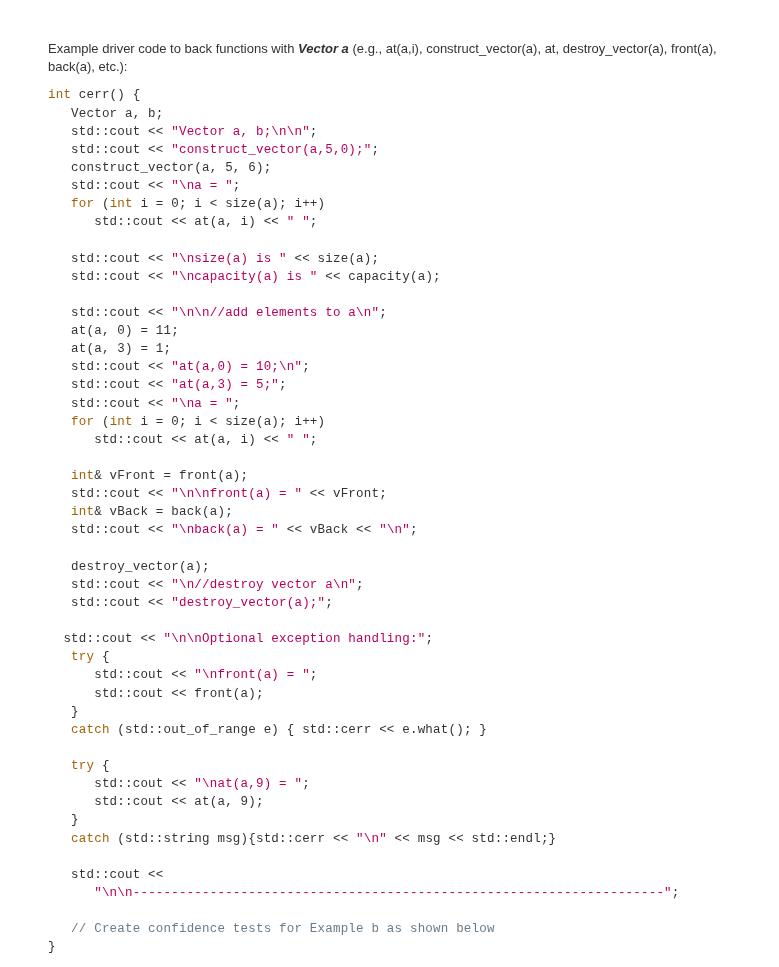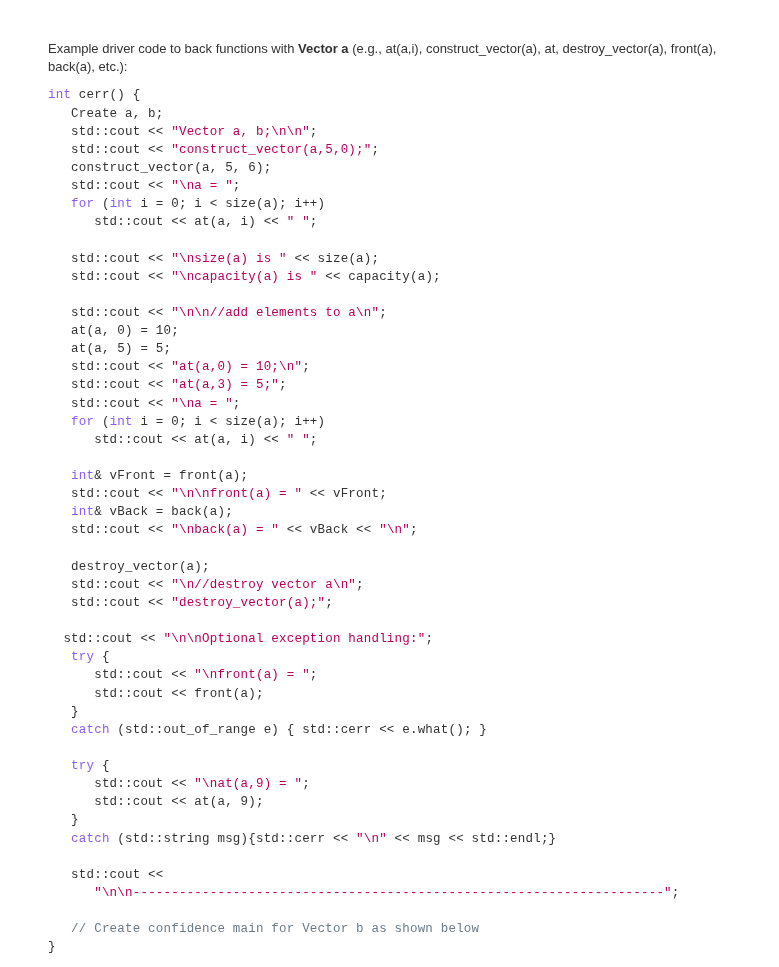--- a/index.html
+++ b/index.html
@@ -11,55 +11,56 @@
     padding: 40px 48px;
     width: 779px;
     box-sizing: border-box;
   }
   .intro {
     margin-bottom: 10px;
     line-height: 1.4;
   }
   .intro strong {
     font-weight: bold;
+    font-style: italic;
   }
   pre.code {
     font-family: "Courier New", Courier, monospace;
     font-size: 12.5px;
     line-height: 1.45;
     white-space: pre;
     margin: 0;
     letter-spacing: 0.2px;
   }
-  .kw  { color: #8b5cf6; }   
+  .kw  { color: #a16207; }   
   .str { color: #b8005c; }   
   .cm  { color: #6a7b8a; }   
 </style>
 </head>
 <body>
 
 <div class="intro">
   <span>Example driver code to back functions with </span><strong>Vector a</strong><span> (e.g., at(a,i), construct_vector(a), at, destroy_vector(a), front(a), back(a), etc.):</span>
 </div>
 
 <pre class="code" id="code-block"><span><span class="kw">int</span><span> cerr() {</span></span>
-<span><span>   Create a, b;</span></span>
+<span><span>   Vector a, b;</span></span>
 <span><span>   std::cout &lt;&lt; </span><span class="str">"Vector a, b;\n\n"</span><span>;</span></span>
 <span><span>   std::cout &lt;&lt; </span><span class="str">"construct_vector(a,5,0);"</span><span>;</span></span>
 <span><span>   construct_vector(a, 5, 6);</span></span>
 <span><span>   std::cout &lt;&lt; </span><span class="str">"\na = "</span><span>;</span></span>
 <span><span>   </span><span class="kw">for</span><span> (</span><span class="kw">int</span><span> i = 0; i &lt; size(a); i++)</span></span>
 <span><span>      std::cout &lt;&lt; at(a, i) &lt;&lt; </span><span class="str">" "</span><span>;</span></span>
 <span><span></span></span>
 <span><span>   std::cout &lt;&lt; </span><span class="str">"\nsize(a) is "</span><span> &lt;&lt; size(a);</span></span>
 <span><span>   std::cout &lt;&lt; </span><span class="str">"\ncapacity(a) is "</span><span> &lt;&lt; capacity(a);</span></span>
 <span><span></span></span>
 <span><span>   std::cout &lt;&lt; </span><span class="str">"\n\n//add elements to a\n"</span><span>;</span></span>
-<span><span>   at(a, 0) = 10;</span></span>
-<span><span>   at(a, 5) = 5;</span></span>
+<span><span>   at(a, 0) = 11;</span></span>
+<span><span>   at(a, 3) = 1;</span></span>
 <span><span>   std::cout &lt;&lt; </span><span class="str">"at(a,0) = 10;\n"</span><span>;</span></span>
 <span><span>   std::cout &lt;&lt; </span><span class="str">"at(a,3) = 5;"</span><span>;</span></span>
 <span><span>   std::cout &lt;&lt; </span><span class="str">"\na = "</span><span>;</span></span>
 <span><span>   </span><span class="kw">for</span><span> (</span><span class="kw">int</span><span> i = 0; i &lt; size(a); i++)</span></span>
 <span><span>      std::cout &lt;&lt; at(a, i) &lt;&lt; </span><span class="str">" "</span><span>;</span></span>
 <span><span></span></span>
 <span><span>   </span><span class="kw">int</span><span>&amp; vFront = front(a);</span></span>
 <span><span>   std::cout &lt;&lt; </span><span class="str">"\n\nfront(a) = "</span><span> &lt;&lt; vFront;</span></span>
 <span><span>   </span><span class="kw">int</span><span>&amp; vBack = back(a);</span></span>
 <span><span>   std::cout &lt;&lt; </span><span class="str">"\nback(a) = "</span><span> &lt;&lt; vBack &lt;&lt; </span><span class="str">"\n"</span><span>;</span></span>
@@ -77,14 +78,14 @@
 <span><span></span></span>
 <span><span>   </span><span class="kw">try</span><span> {</span></span>
 <span><span>      std::cout &lt;&lt; </span><span class="str">"\nat(a,9) = "</span><span>;</span></span>
 <span><span>      std::cout &lt;&lt; at(a, 9);</span></span>
 <span><span>   }</span></span>
 <span><span>   </span><span class="kw">catch</span><span> (std::string msg){std::cerr &lt;&lt; </span><span class="str">"\n"</span><span> &lt;&lt; msg &lt;&lt; std::endl;}</span></span>
 <span><span></span></span>
 <span><span>   std::cout &lt;&lt;</span></span>
 <span><span>      </span><span class="str">"\n\n---------------------------------------------------------------------"</span><span>;</span></span>
 <span><span></span></span>
-<span><span>   </span><span class="cm">// Create confidence main for Vector b as shown below</span></span>
+<span><span>   </span><span class="cm">// Create confidence tests for Example b as shown below</span></span>
 <span><span>}</span></span></pre>
 
 </body></html>

